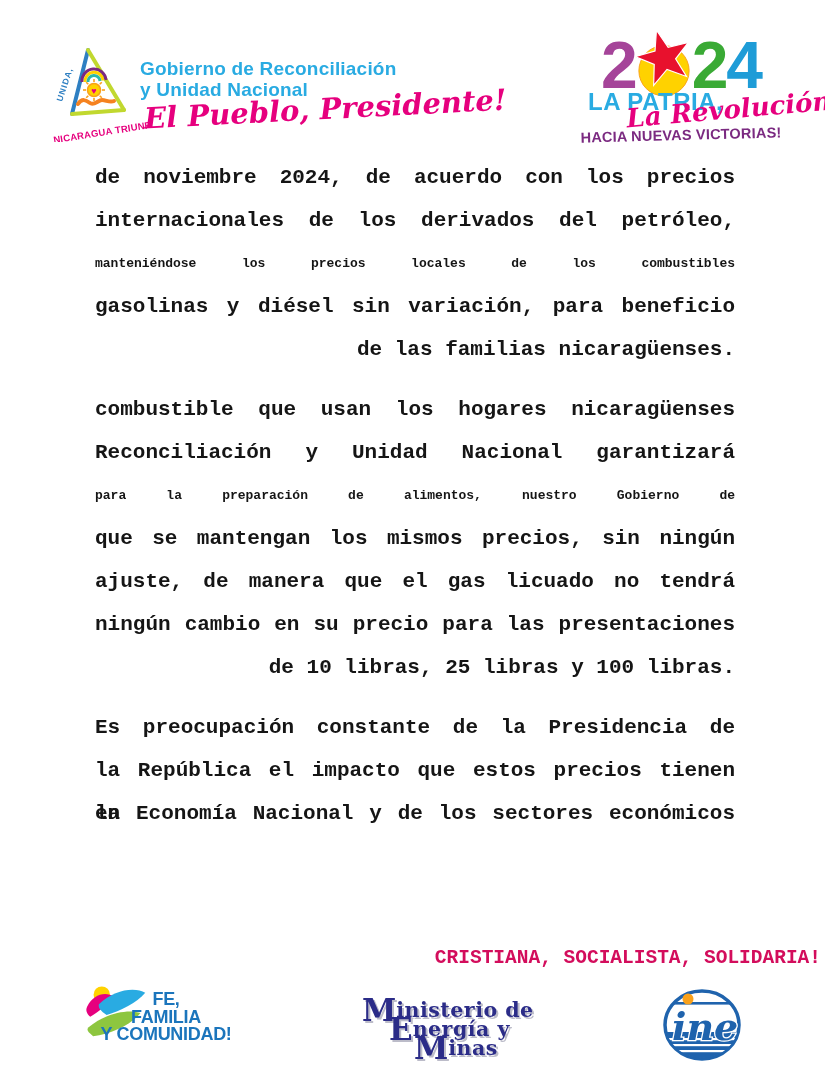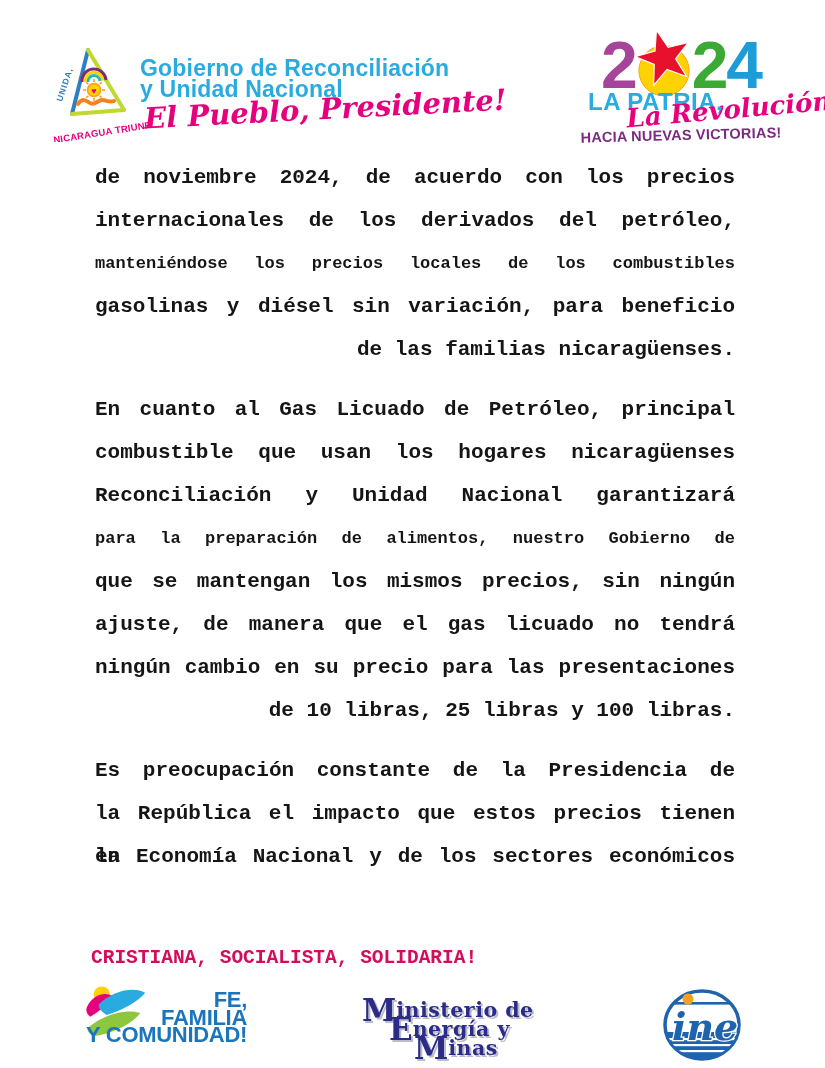--- a/index.html
+++ b/index.html
@@ -3,21 +3,21 @@
 <meta charset="utf-8">
 <style>
   html,body{margin:0;padding:0;background:#ffffff;}
   .page{position:relative;width:825px;height:1068px;background:#ffffff;overflow:hidden;
         font-family:"Liberation Sans",sans-serif;}
 
   
   .header-left{position:absolute;left:50px;top:40px;width:400px;height:120px;}
   .emblem-svg{position:absolute;left:0;top:2px;width:100px;height:100px;}
   .gob-title{position:absolute;left:90px;top:18px;color:#29abe2;font-weight:bold;
-             font-size:23px;line-height:21px;letter-spacing:.2px;white-space:nowrap;}
+             font-size:19px;line-height:21px;letter-spacing:.2px;white-space:nowrap;}
   .pueblo-slogan{position:absolute;left:94px;top:52px;color:#e6007e;
                  font-family:"DejaVu Serif",serif;font-style:italic;font-weight:bold;
                  font-size:29px;transform:rotate(-3deg);white-space:nowrap;}
 
   
   .header-right{position:absolute;left:562px;top:26px;width:238px;height:130px;}
   .year-row{display:flex;align-items:flex-end;justify-content:center;height:74px;}
   .digit{font-weight:bold;font-size:66px;line-height:70px;letter-spacing:-2px;}
   .digit-1{color:#a54499;}
   .digit-3{color:#3aaa35;}
@@ -32,32 +32,32 @@
          font-weight:bold;font-size:14.5px;letter-spacing:.2px;transform:rotate(-1.5deg);
          white-space:nowrap;}
 
   
   .doc-body{position:absolute;left:95px;top:156px;width:640px;color:#151515;
             font-family:"Liberation Mono","DejaVu Sans Mono",monospace;font-weight:700;
             font-size:21px;}
   .para{margin:0 0 17px 0;}
   .bline{height:43px;line-height:43px;}
   .jline{text-align:justify;text-align-last:justify;}
-  .tight{font-size:17px;}
+  .tight{font-size:13px;}
   .plain{text-align:right;}
 
   
-  .footer-slogan{position:absolute;left:91px;top:947px;width:730px;text-align:left;
+  .footer-slogan{position:absolute;left:91px;top:947px;width:730px;text-align:right;
                  color:#d30d5c;font-family:"Liberation Mono","DejaVu Sans Mono",monospace;
                  font-weight:700;font-size:19.5px;}
 
   .fe-logo{position:absolute;left:85px;top:983px;width:162px;height:80px;}
   .fe-waves{position:absolute;left:0;top:2px;width:78px;height:56px;}
-  .fe-text{position:absolute;left:0;top:8px;width:162px;text-align:right;color:#1b75bc;
-           font-weight:bold;font-size:22px;line-height:17.5px;letter-spacing:-.3px;
+  .fe-text{position:absolute;left:0;top:8px;width:162px;text-align:center;color:#1b75bc;
+           font-weight:bold;font-size:18px;line-height:17.5px;letter-spacing:-.3px;
            white-space:nowrap;}
 
   .mem-logo{position:absolute;left:362px;top:997px;color:#2b2c88;
             font-family:"DejaVu Serif","Liberation Serif",serif;font-weight:bold;
             text-shadow:2px 2px 0 #bcbcc9;}
   .mem-row{height:19px;line-height:19px;white-space:nowrap;}
   .mem-row .big{display:inline-block;font-size:31px;line-height:19px;position:relative;top:4px;}
   .mem-row .small{font-size:20.5px;letter-spacing:.5px;}
   .mem-row2{margin-left:27px;}
   .mem-row3{margin-left:52px;}
@@ -122,21 +122,20 @@
 
   <div class="doc-body">
     <div class="para">
       <div class="bline jline">de noviembre 2024, de acuerdo con los precios</div>
       <div class="bline jline">internacionales de los derivados del petróleo,</div>
       <div class="bline jline tight">manteniéndose los precios locales de los combustibles</div>
       <div class="bline jline">gasolinas y diésel sin variación, para beneficio</div>
       <div class="bline plain">de las familias nicaragüenses.</div>
     </div>
     <div class="para">
-      <div class="bline jline">En cuanto al Gas Licuado de Petróleo, principal</div>
       <div class="bline jline">combustible que usan los hogares nicaragüenses</div>
       <div class="bline jline">Reconciliación y Unidad Nacional garantizará</div>
       <div class="bline jline tight">para la preparación de alimentos, nuestro Gobierno de</div>
       <div class="bline jline">que se mantengan los mismos precios, sin ningún</div>
       <div class="bline jline">ajuste, de manera que el gas licuado no tendrá</div>
       <div class="bline jline">ningún cambio en su precio para las presentaciones</div>
       <div class="bline plain">de 10 libras, 25 libras y 100 libras.</div>
     </div>
     <div class="para">
       <div class="bline jline">Es preocupación constante de la Presidencia de</div>

